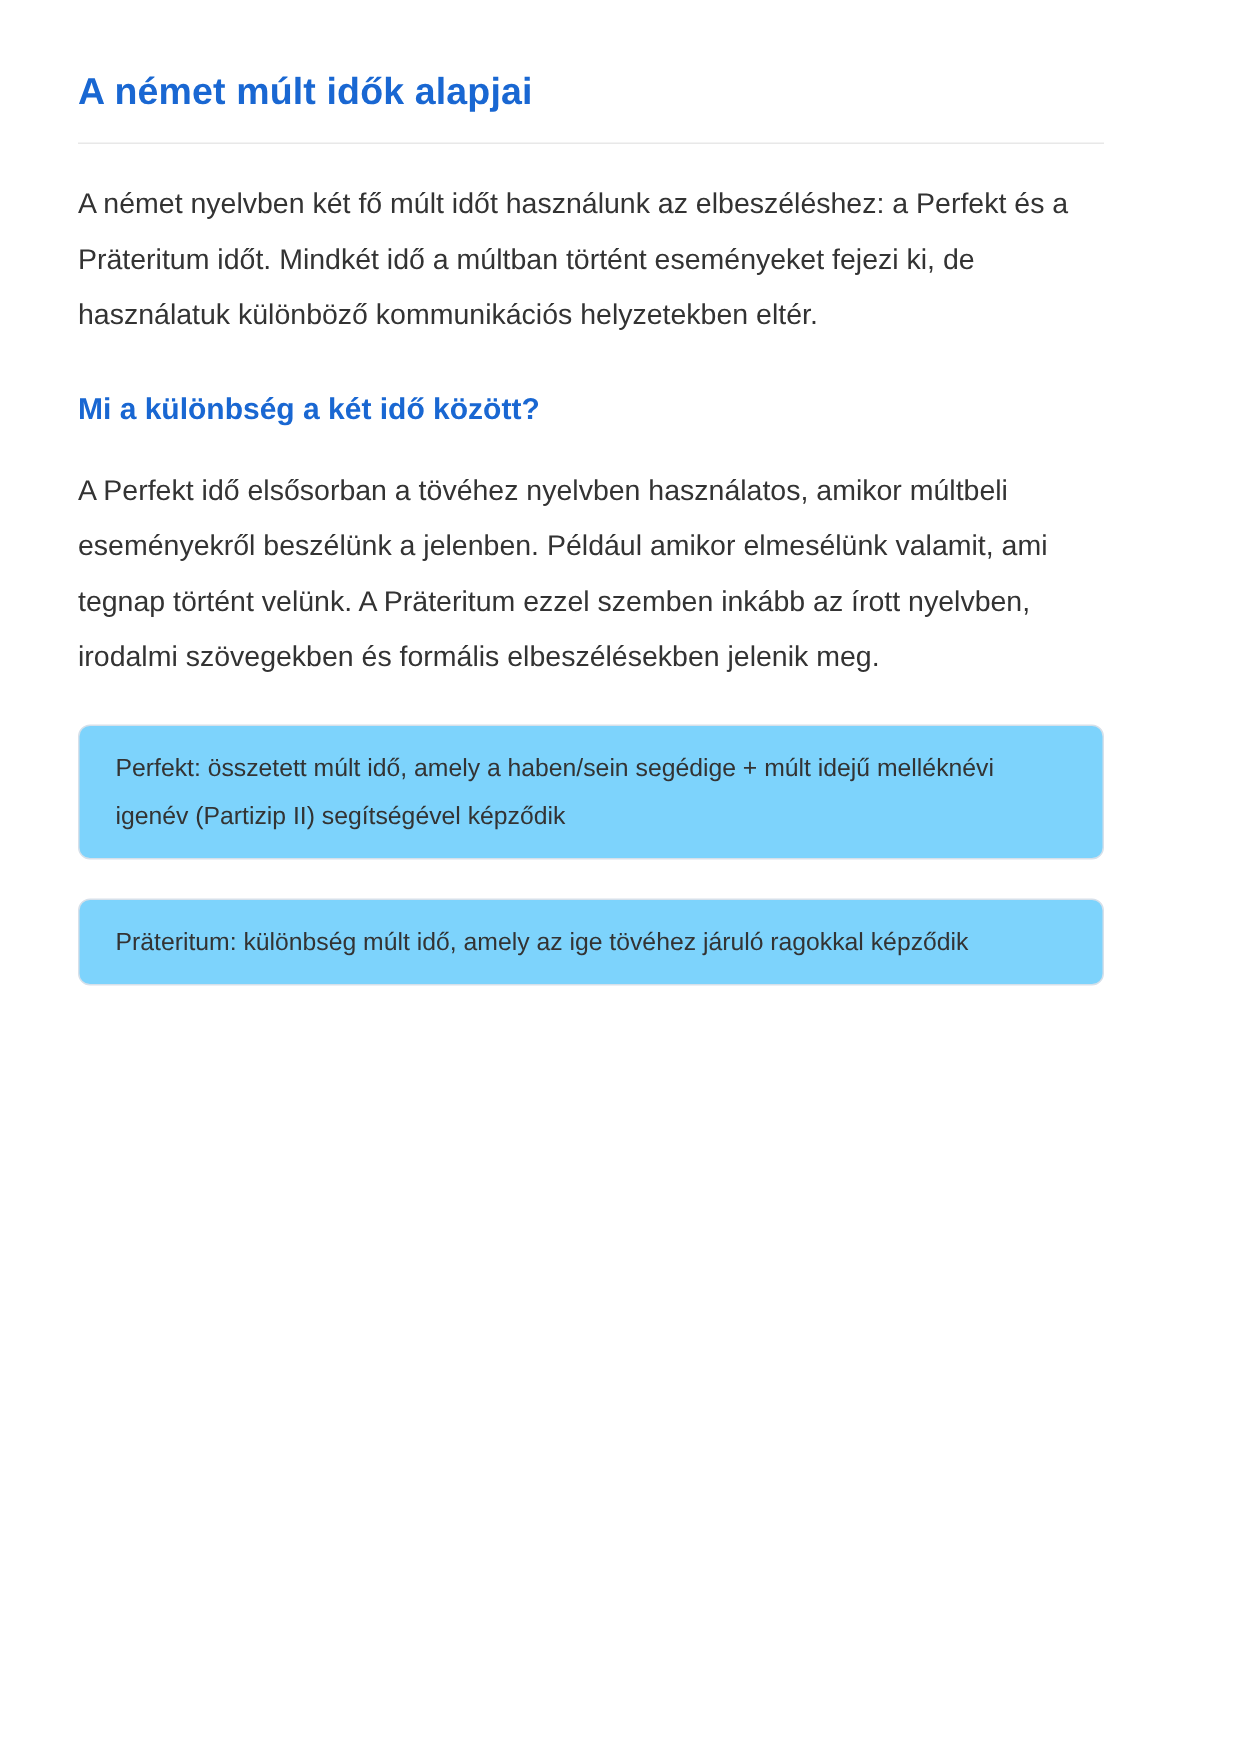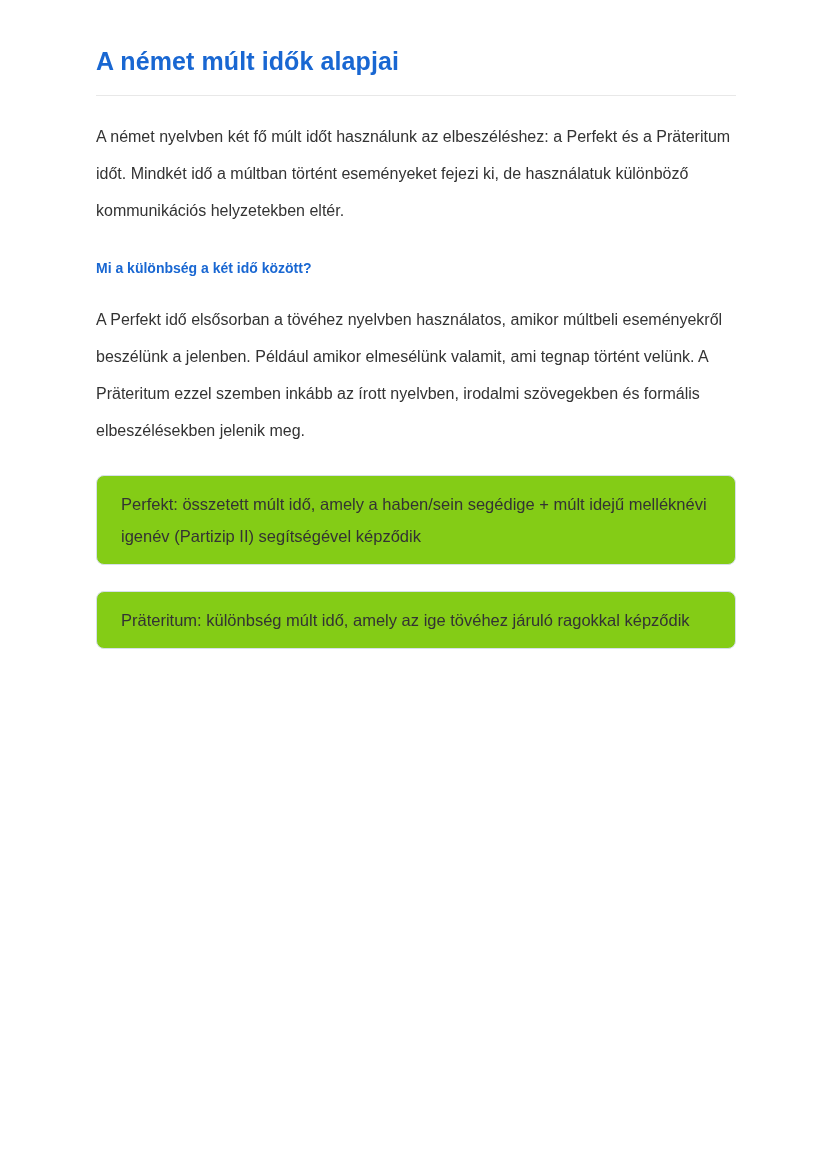--- a/index.html
+++ b/index.html
@@ -11,52 +11,52 @@
     width: 828px;
     min-height: 1171px;
     font-family: "Liberation Sans", "DejaVu Sans", sans-serif;
     color: #333333;
     -webkit-font-smoothing: antialiased;
   }
   .page {
     box-sizing: border-box;
     width: 828px;
     min-height: 1171px;
-    padding: 46px 92px 40px 96px;
+    padding: 46px 92px 40px 52px;
   }
   h1.doc-title {
     margin: 0 0 18px 0;
     font-size: 25px;
     line-height: 1.25;
     font-weight: 700;
     color: #1967d2;
     letter-spacing: 0.1px;
   }
   .divider {
     border: none;
     border-top: 1px solid #e8e8e8;
     margin: 0 0 6px 0;
     height: 0;
   }
   p.body-text {
     margin: 22px 0;
-    font-size: 16px;
+    font-size: 19px;
     line-height: 37px;
     color: #333333;
   }
   h2.section-heading {
     margin: 30px 0 8px 0;
-    font-size: 14px;
+    font-size: 20px;
     line-height: 1.4;
     font-weight: 700;
     color: #1967d2;
   }
   .callout {
     box-sizing: border-box;
-    background: #84cc16;
+    background: #7dd3fc;
     border: 1px solid #d6e0ea;
     border-radius: 8px;
     padding: 12px 24px;
     margin: 26px 0;
     font-size: 16.5px;
     line-height: 32px;
     color: #333333;
   }
 </style>
 </head>

